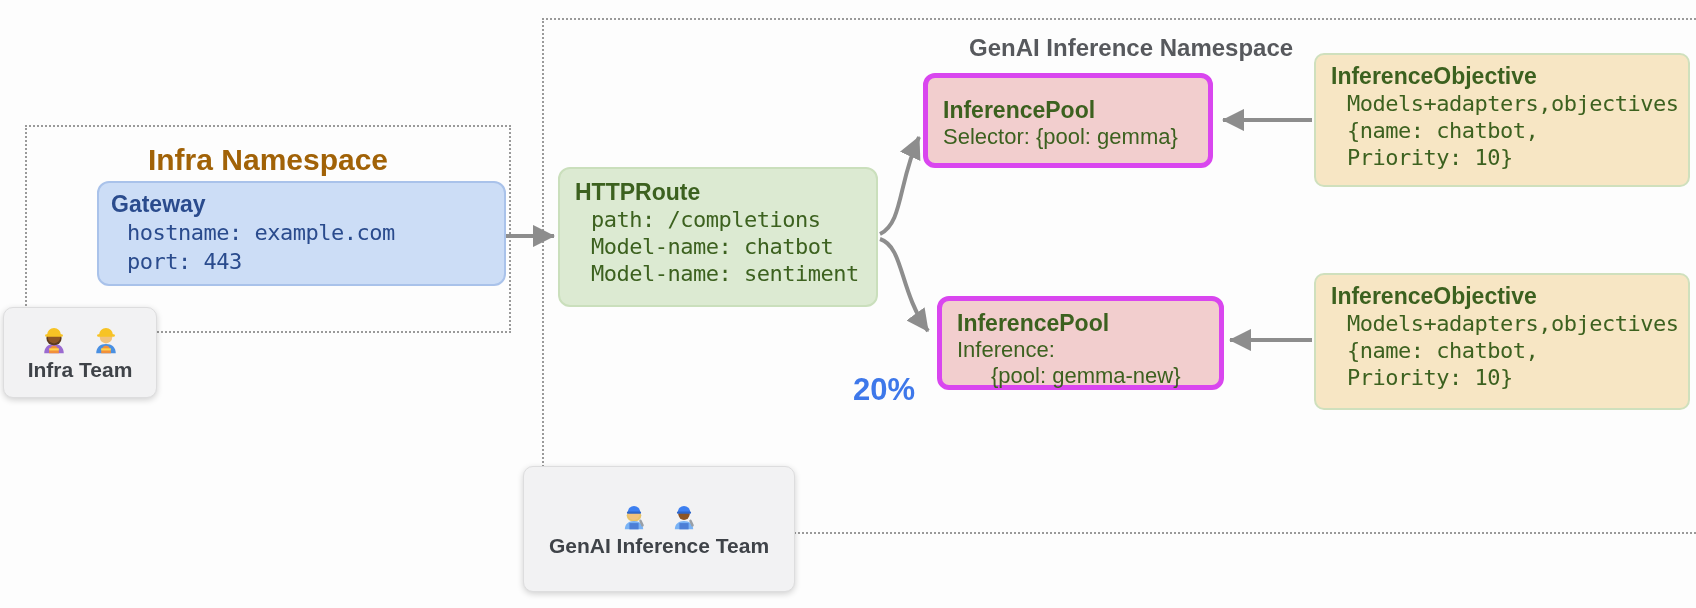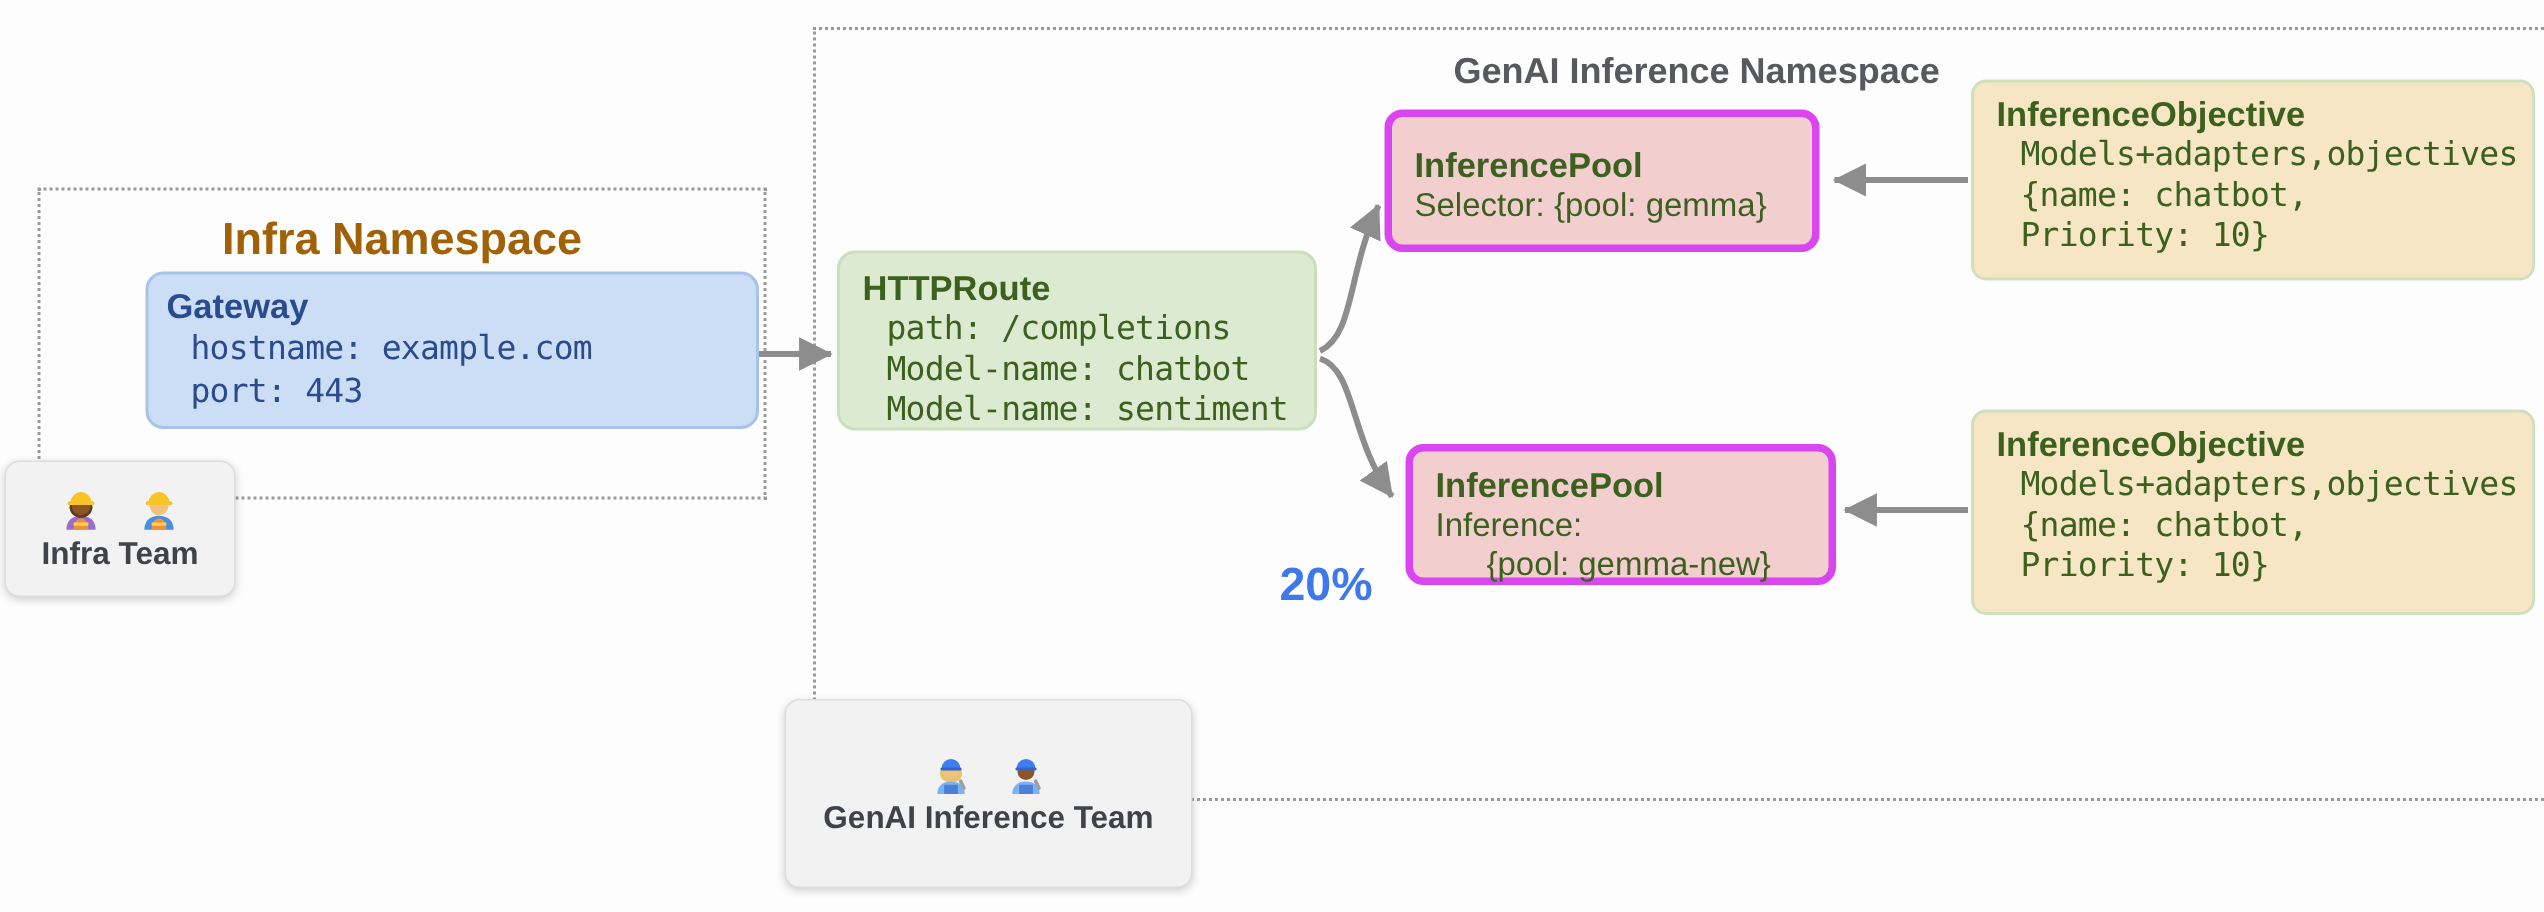--- a/index.html
+++ b/index.html
@@ -41,21 +41,21 @@
     left:73px;top:181px;width:409px;height:105px;
     background:var(--gateway-fill,#ccddf6);
     border:2px solid #a9c2ea;
     padding:7px 10px 0 12px;
     color:var(--gateway-text,#2a4b8d);
     margin-left:24px;
   }
   .node-gateway .node-line{line-height:29px;}
 
   .node-httproute{
-    left:558px;top:167px;width:320px;height:120px;
+    left:558px;top:167px;width:320px;height:140px;
     background:var(--httproute-fill,#dcead2);
     border:2px solid #cadfbc;
     padding:9px 10px 0 15px;
     color:var(--green-text,#3c611f);
   }
 
   .node-pool{
     background:var(--pool-fill,#f2cece);
     border:5px solid #d946ef;
     color:var(--green-text,#3c611f);

